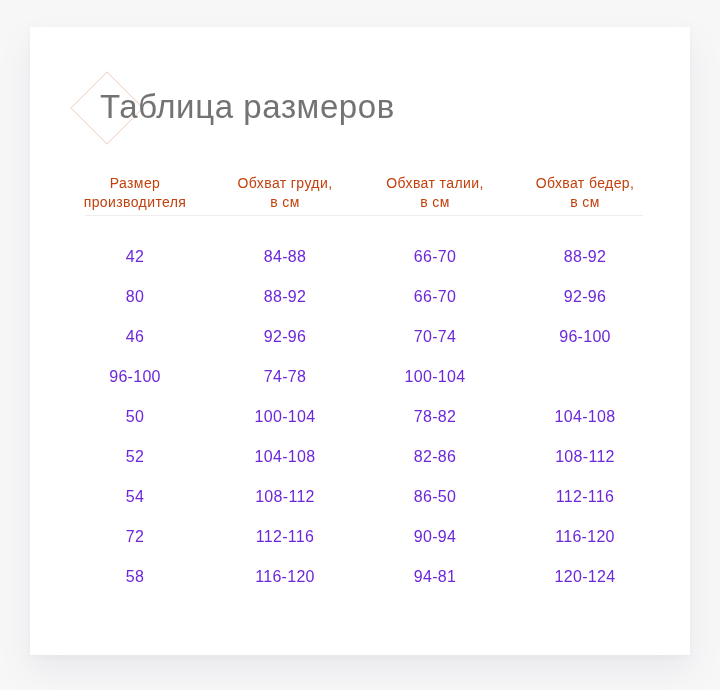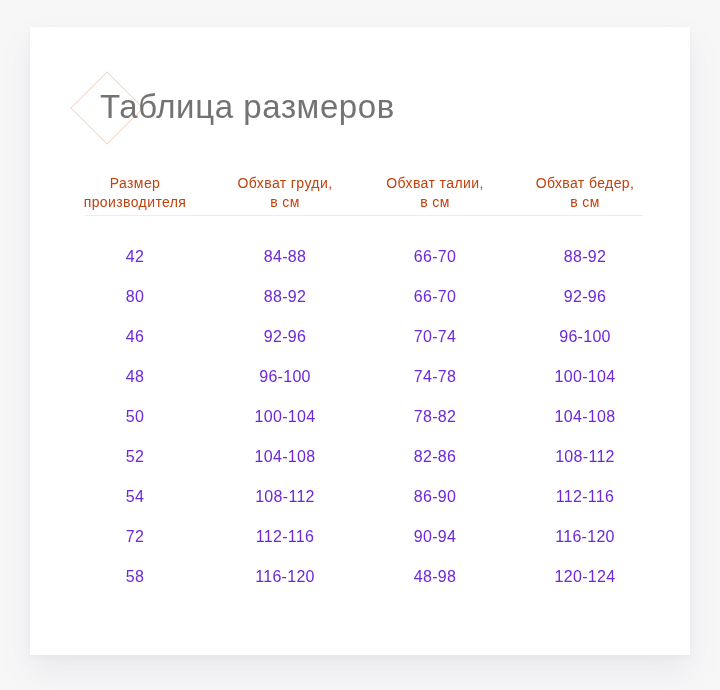--- a/index.html
+++ b/index.html
@@ -92,50 +92,49 @@
       <div class="tcell">66-70</div>
       <div class="tcell">92-96</div>
     </div>
     <div class="trow">
       <div class="tcell">46</div>
       <div class="tcell">92-96</div>
       <div class="tcell">70-74</div>
       <div class="tcell">96-100</div>
     </div>
     <div class="trow">
-      <div class="tcell">48</div>
       <div class="tcell">96-100</div>
       <div class="tcell">74-78</div>
       <div class="tcell">100-104</div>
     </div>
     <div class="trow">
       <div class="tcell">50</div>
       <div class="tcell">100-104</div>
       <div class="tcell">78-82</div>
       <div class="tcell">104-108</div>
     </div>
     <div class="trow">
       <div class="tcell">52</div>
       <div class="tcell">104-108</div>
       <div class="tcell">82-86</div>
       <div class="tcell">108-112</div>
     </div>
     <div class="trow">
       <div class="tcell">54</div>
       <div class="tcell">108-112</div>
-      <div class="tcell">86-90</div>
+      <div class="tcell">86-50</div>
       <div class="tcell">112-116</div>
     </div>
     <div class="trow">
       <div class="tcell">72</div>
       <div class="tcell">112-116</div>
       <div class="tcell">90-94</div>
       <div class="tcell">116-120</div>
     </div>
     <div class="trow">
       <div class="tcell">58</div>
       <div class="tcell">116-120</div>
-      <div class="tcell">48-98</div>
+      <div class="tcell">94-81</div>
       <div class="tcell">120-124</div>
     </div>
   </div>
 
 </div>
 
 </body></html>

